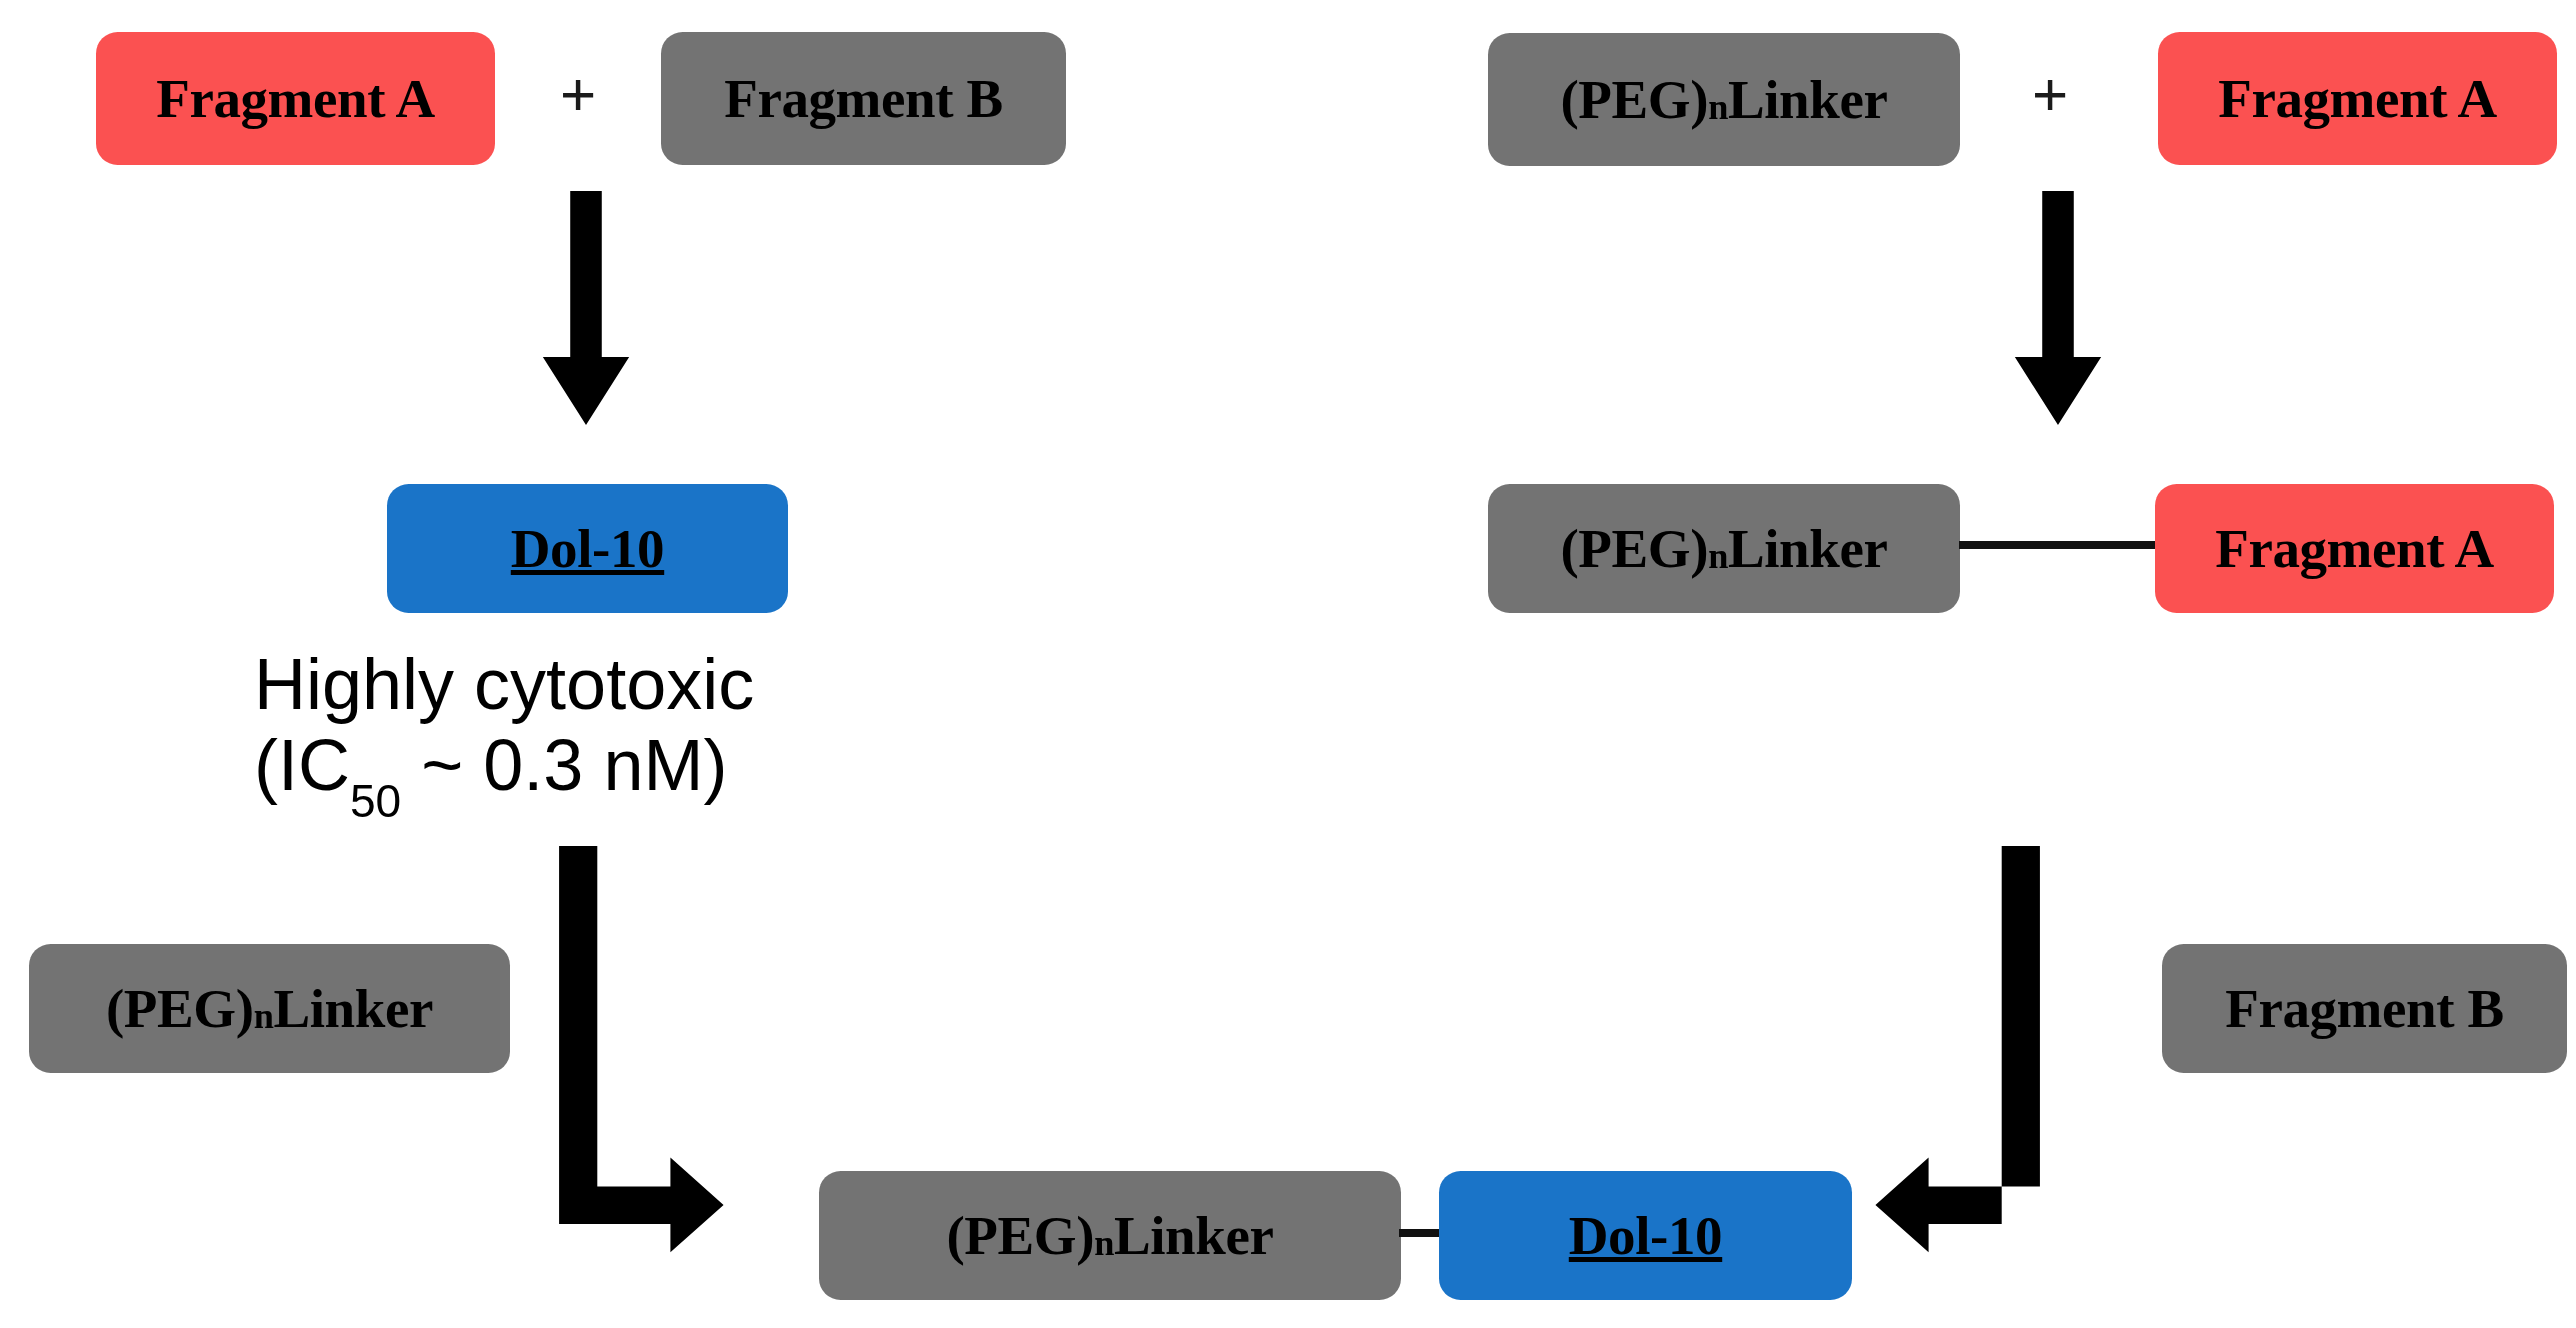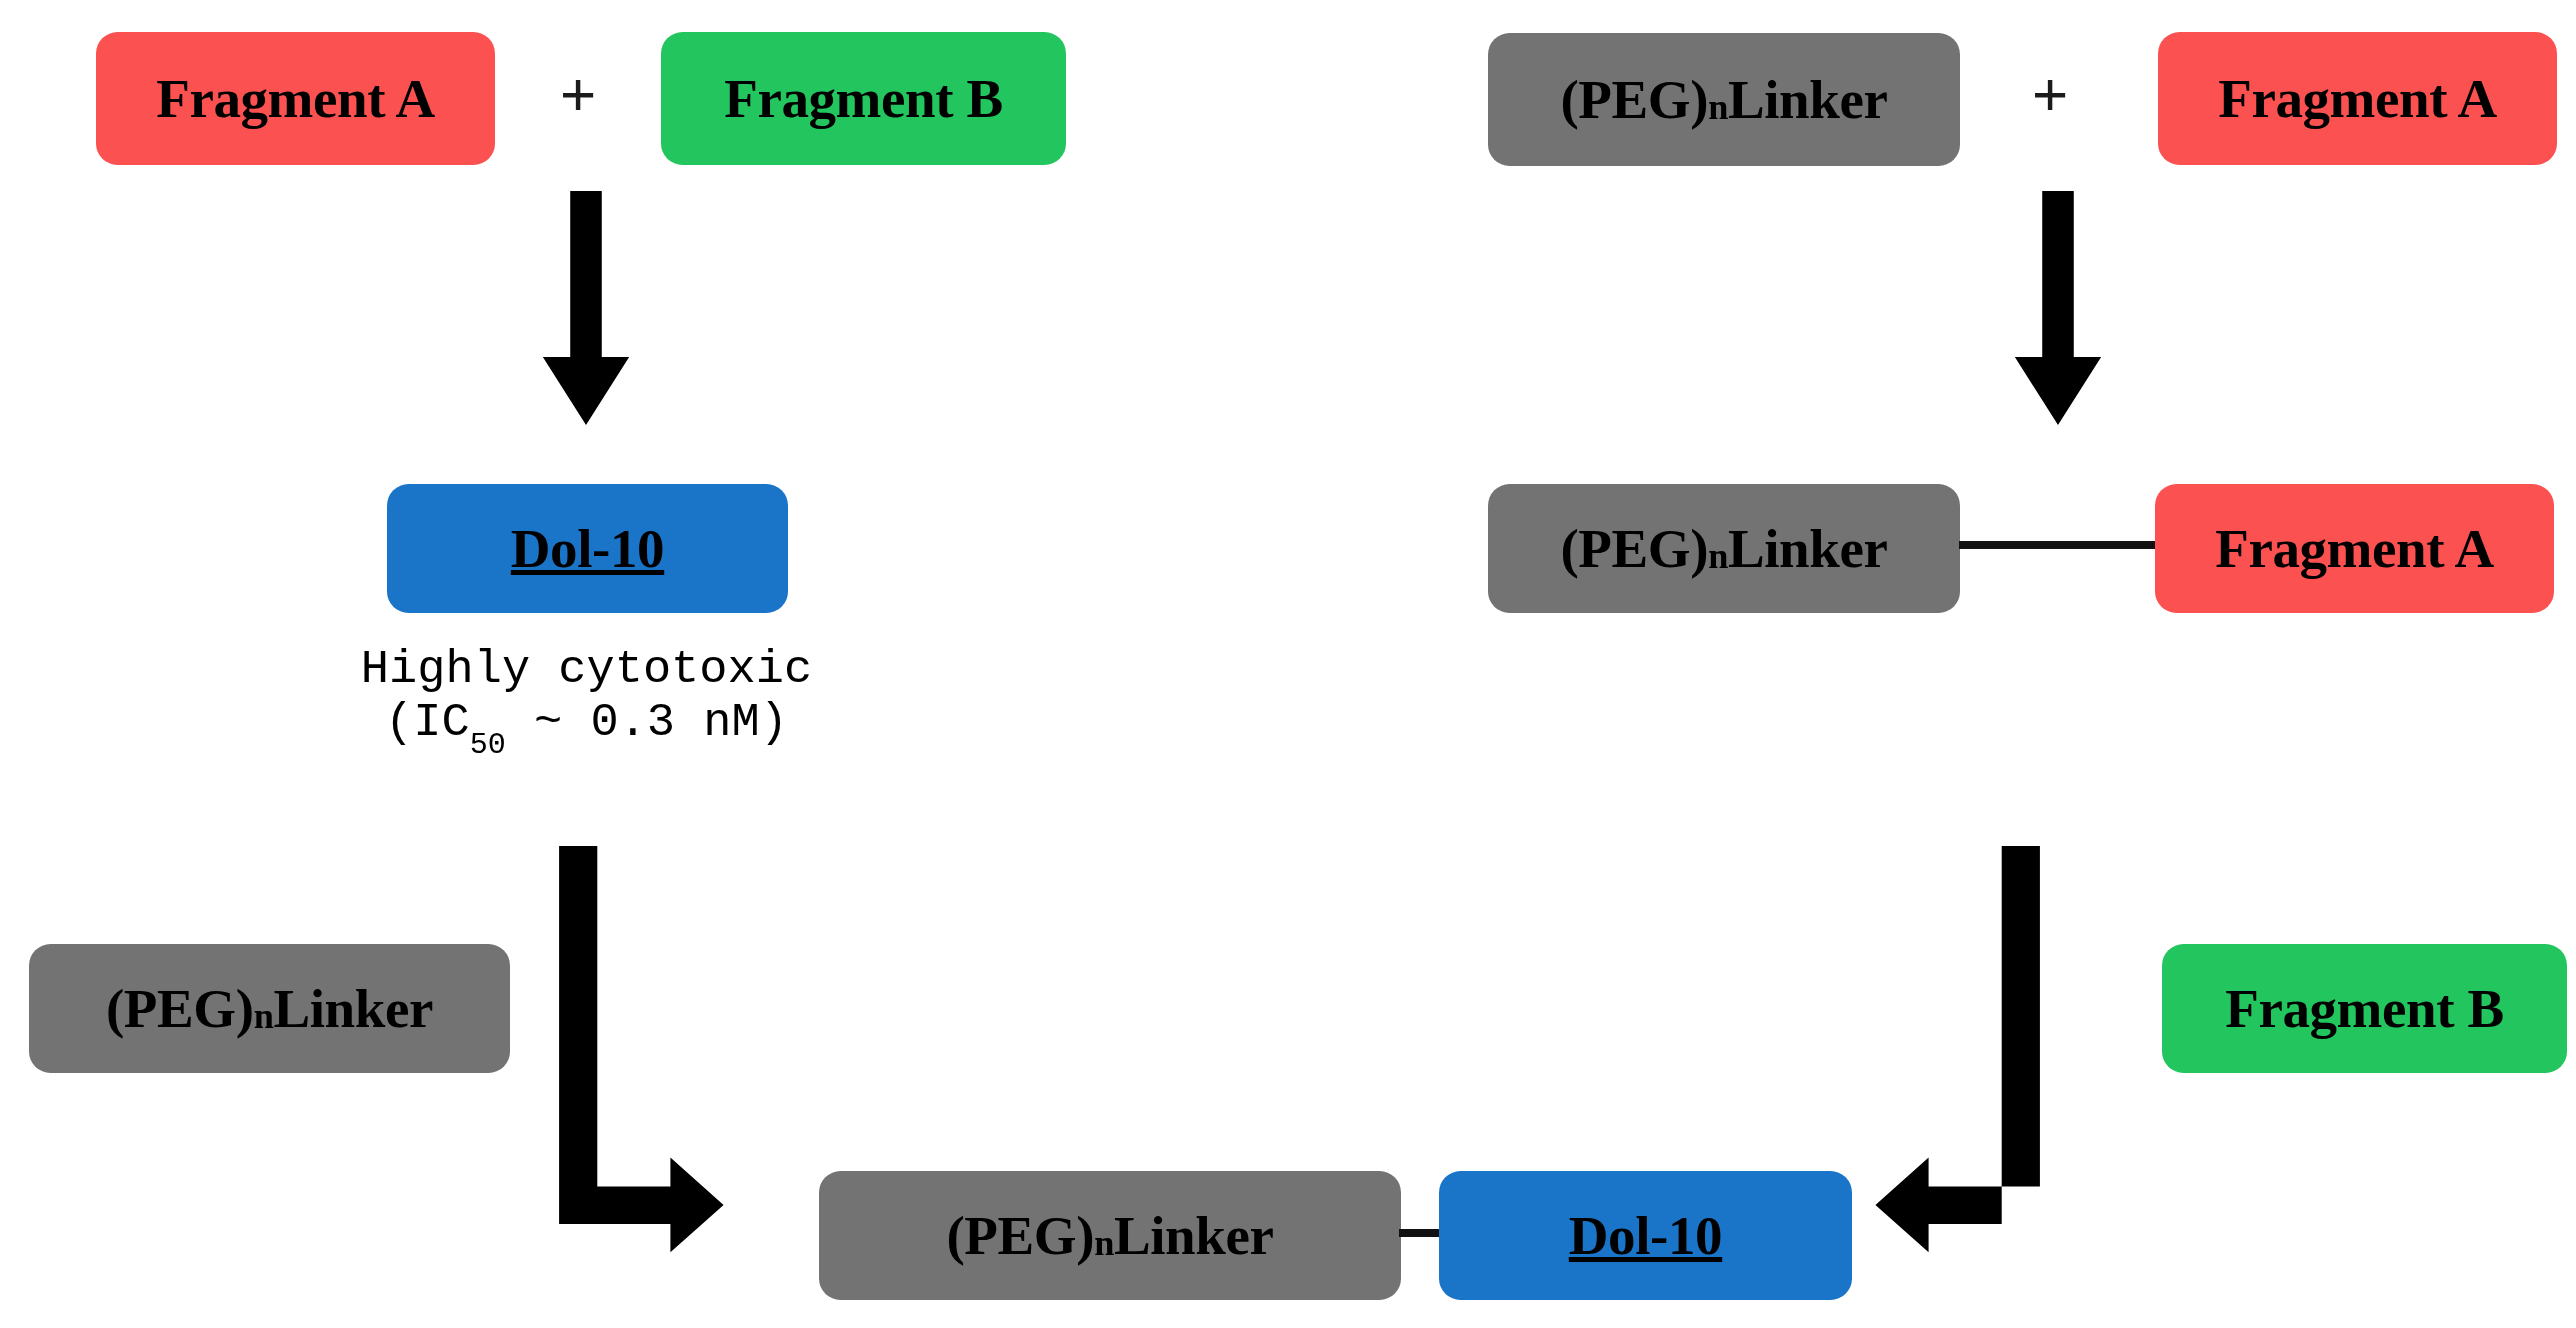--- a/index.html
+++ b/index.html
@@ -34,44 +34,44 @@
     box-sizing: border-box;
   }
   .node .sub {
     font-size: 0.66em;
     vertical-align: sub;
     position: relative;
     top: 0.22em;
     font-weight: bold;
   }
   .c-red    { background: #fb5151; }
-  .c-yellow { background: #22c55e; }
+  .c-yellow { background: #737373; }
   .c-green  { background: #737373; }
   .c-blue   { background: #1a74c8; text-decoration: underline; }
 
   .plus {
     position: absolute;
     color: #1b1b1b;
     font-weight: normal;
     font-size: 62px;
     line-height: 1;
     font-family: "Liberation Sans", sans-serif;
     display: flex;
     align-items: center;
     justify-content: center;
   }
 
   .caption {
     position: absolute;
     color: #000000;
     font-weight: normal;
-    font-size: 47px;
+    font-size: 72px;
     line-height: 1.12;
-    text-align: center;
-    font-family: Liberation Mono, monospace;
+    text-align: left;
+    font-family: Liberation Sans, sans-serif;
     white-space: nowrap;
   }
   .caption .sub {
     font-size: 0.64em;
     vertical-align: sub;
     position: relative;
     top: 0.25em;
   }
 
   .connector {

